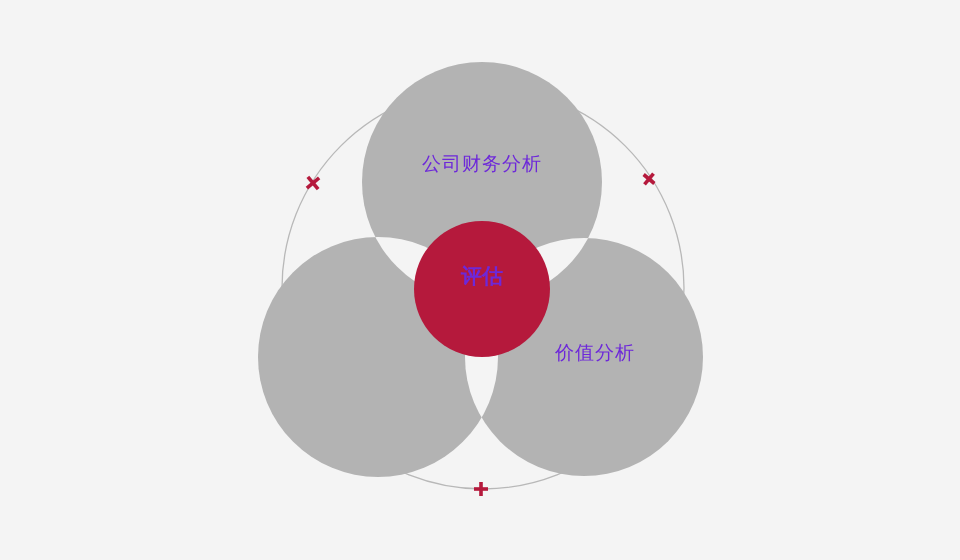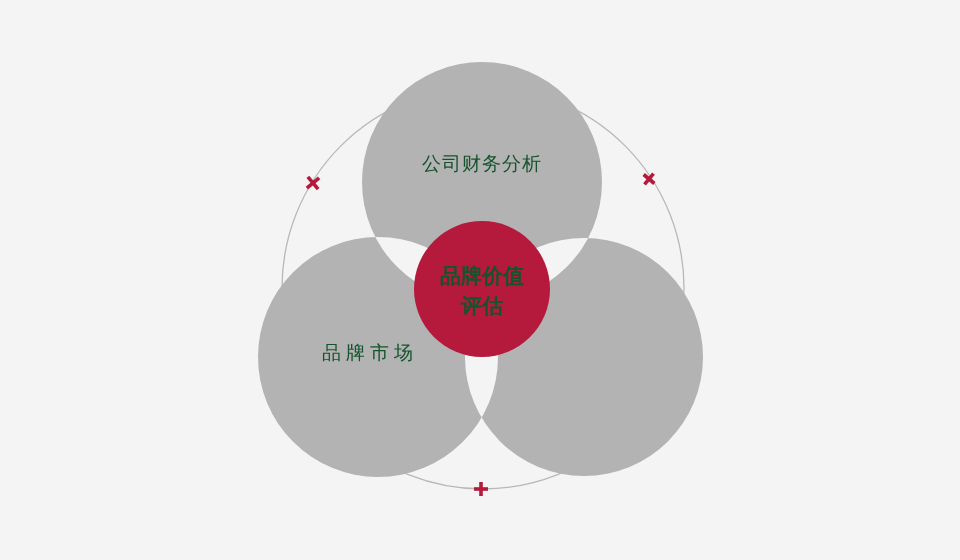--- a/index.html
+++ b/index.html
@@ -1,18 +1,18 @@
 <!DOCTYPE html>
 <html><head>
 <meta charset="utf-8">
 <style>
   html, body { margin: 0; padding: 0; }
   body { width: 960px; height: 560px; background: #f4f4f4; overflow: hidden; position: relative; font-family: "DejaVu Sans", "Liberation Sans", sans-serif; }
   #diagram { position: absolute; left: 0; top: 0; width: 960px; height: 560px; }
-  .label { position: absolute; color: #14532d; text-align: center; line-height: 30px; white-space: nowrap; }
+  .label { position: absolute; color: #6d28d9; text-align: center; line-height: 30px; white-space: nowrap; }
   .label span { display: block; }
   .gray-label { font-size: 19px; letter-spacing: 1px; }
   .center-label { font-size: 21px; font-weight: bold; line-height: 30px; }
 </style>
 </head>
 <body>
 
 <svg id="diagram" viewBox="0 0 960 560" xmlns="http://www.w3.org/2000/svg">
   <defs>
     <clipPath id="clipTop">
@@ -56,22 +56,21 @@
     <rect x="-7" y="-1.8" width="14" height="3.6" fill="#b5193c"></rect>
     <rect x="-1.8" y="-7" width="3.6" height="14" fill="#b5193c"></rect>
   </g>
 </svg>
 
 <div class="label gray-label" style="left:382px; top:148px; width:200px;">
   <span>公司财务分析</span>
 </div>
 
 <div class="label gray-label" style="left:300px; top:337px; width:140px; letter-spacing:5px;">
-  <span>品牌市场</span>
 </div>
 
 <div class="label gray-label" style="left:510px; top:337px; width:170px;">
+  <span>价值分析</span>
 </div>
 
 <div class="label center-label" style="left:414px; top:261px; width:136px;">
-  <span>品牌价值</span>
   <span>评估</span>
 </div>
 
 </body></html>

